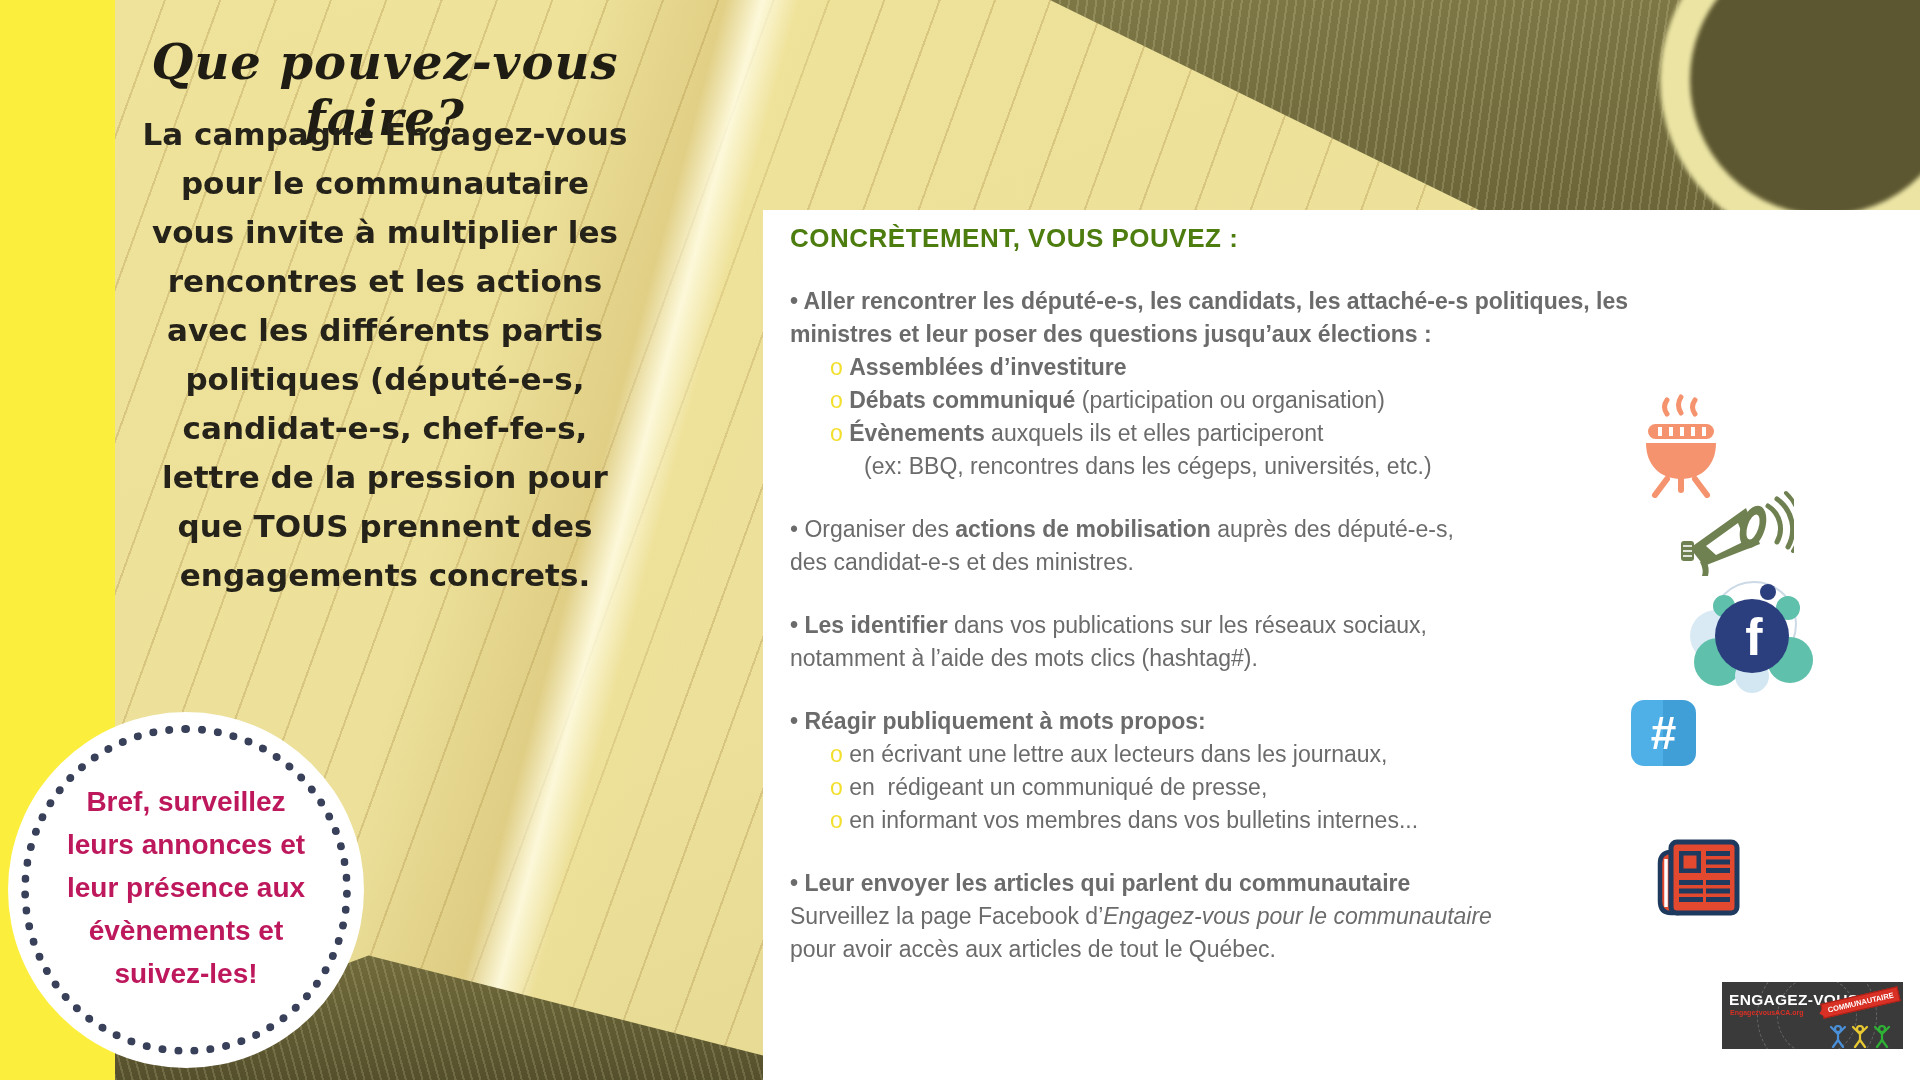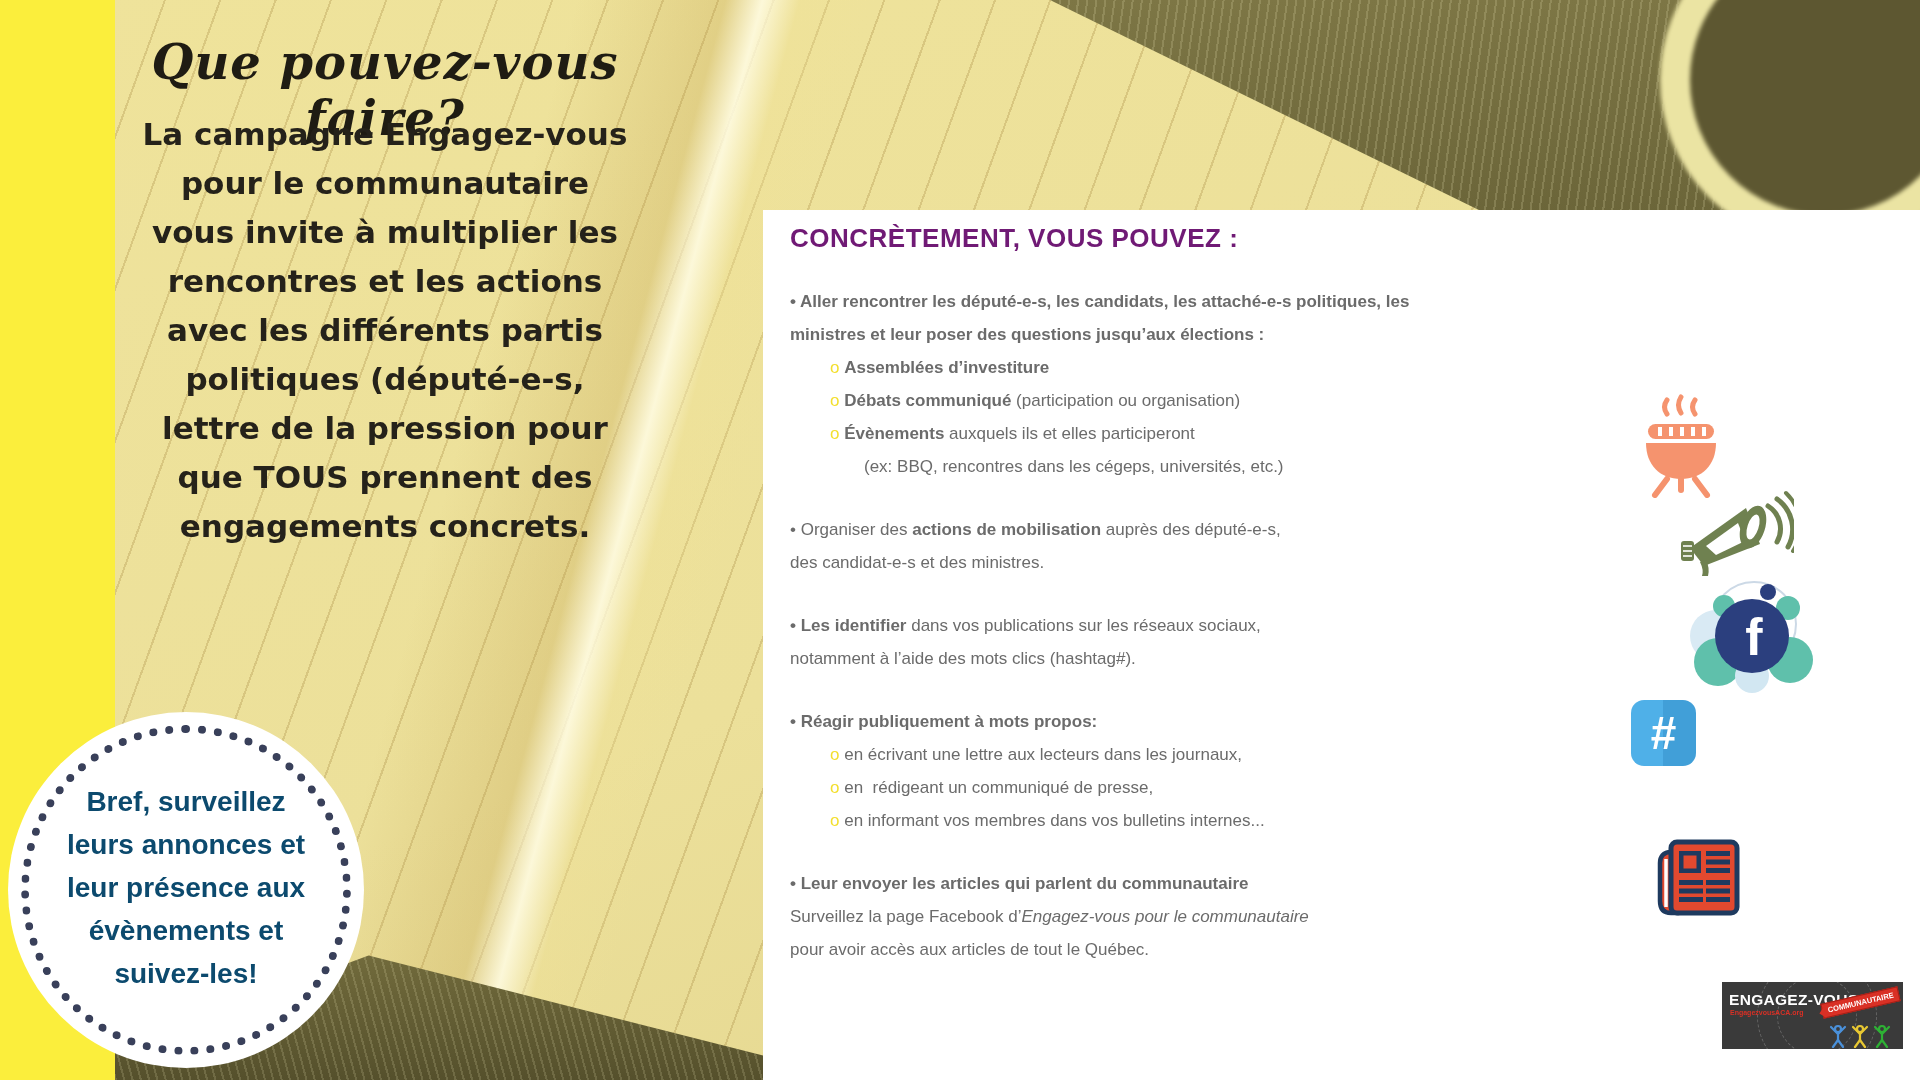--- a/index.html
+++ b/index.html
@@ -31,26 +31,26 @@
   
   .flyer-title{position:absolute;left:105px;top:34px;width:560px;text-align:center;
     font-family:"DejaVu Serif",serif;font-style:italic;font-weight:600;
     font-size:48px;color:#1f1c13;letter-spacing:1px;}
   .intro{position:absolute;left:105px;top:110px;width:560px;text-align:center;
     font-family:"DejaVu Sans",sans-serif;font-weight:700;font-size:31px;line-height:49px;color:#25221a;}
   
   .badge{position:absolute;left:8px;top:712px;width:356px;height:356px;border-radius:50%;background:#ffffff;}
   .badge .dots{position:absolute;inset:13px;border-radius:50%;border:8px dotted #39405a;}
   .badge .badge-text{position:absolute;left:18px;right:18px;top:68px;text-align:center;
-    font-weight:700;font-size:28px;line-height:43px;color:#0c4a6e;}
+    font-weight:700;font-size:28px;line-height:43px;color:#be185d;}
   
   .panel{position:absolute;left:763px;top:210px;width:1157px;height:870px;background:#ffffff;
     padding:13px 0 0 27px;box-sizing:border-box;color:#6b6b6b;}
-  .panel-heading{font-size:26px;font-weight:700;color:#701a75;letter-spacing:.5px;margin-bottom:31px;}
-  .block{margin-bottom:30px;font-size:17px;line-height:33px;}
+  .panel-heading{font-size:26px;font-weight:700;color:#4d7c0f;letter-spacing:.5px;margin-bottom:31px;}
+  .block{margin-bottom:30px;font-size:23px;line-height:33px;}
   .tline{white-space:pre;}
   .ind1{padding-left:40px;}
   .ind2{padding-left:74px;}
   .s-b{font-weight:700;}
   .s-i{font-style:italic;}
   .s-o{color:#f3df2e;font-weight:400;}
   
   .icon{position:absolute;}
   .hashtag-box{left:1631px;top:700px;width:65px;height:66px;border-radius:13px;
     background:linear-gradient(90deg,#4fb0e8 50%,#419fd8 50%);display:flex;align-items:center;justify-content:center;}
@@ -86,20 +86,21 @@
   <div class="yellow-strip"></div>
 
   <div class="flyer-title">Que pouvez-vous faire?</div>
   <div class="intro">
       <div>La campagne Engagez-vous</div>
       <div>pour le communautaire</div>
       <div>vous invite à multiplier les</div>
       <div>rencontres et les actions</div>
       <div>avec les différents partis</div>
       <div>politiques (député-e-s,</div>
+      <div>candidat-e-s, chef-fe-s,</div>
       <div>lettre de la pression pour</div>
       <div>que TOUS prennent des</div>
       <div>engagements concrets.</div>
     </div>
 
   <div class="badge">
     <div class="dots"></div>
     <div class="badge-text">
         <div>Bref, surveillez</div>
         <div>leurs annonces et</div>

